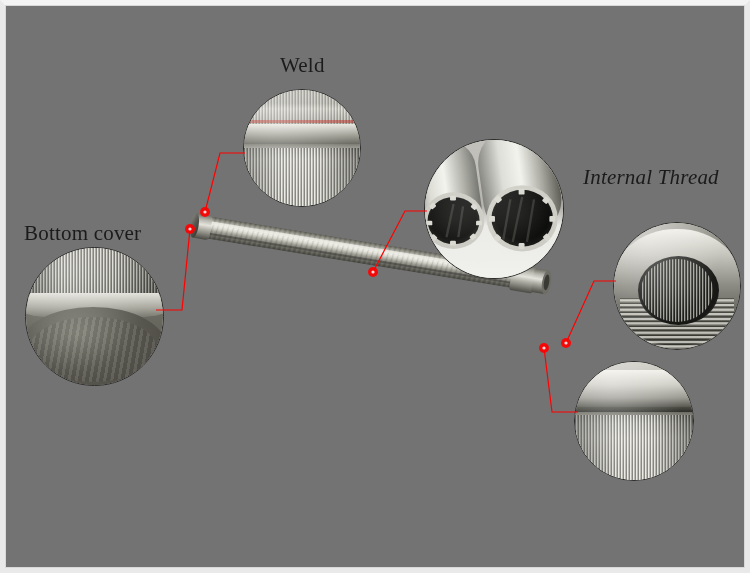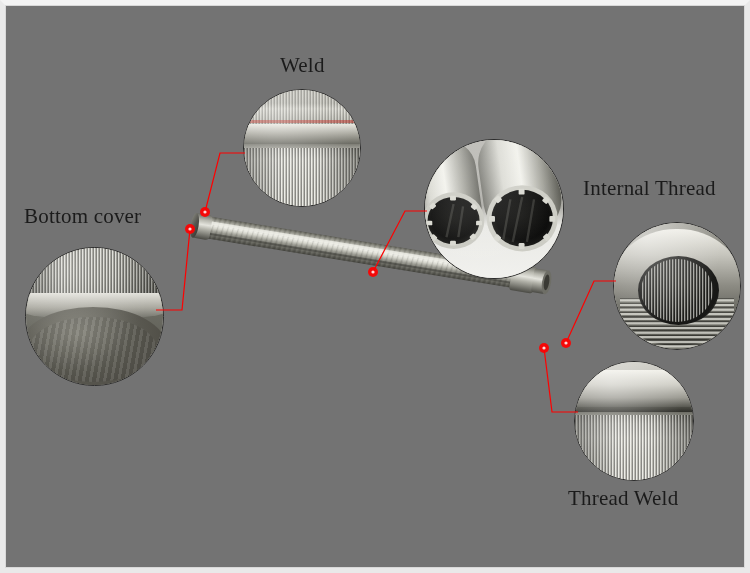--- a/index.html
+++ b/index.html
@@ -310,21 +310,20 @@
         <circle cx="544" cy="348" r="5" fill="#ff0000" opacity="0.92"></circle>
         <circle cx="544" cy="348" r="1.6" fill="#ffd9d9"></circle>
         <circle cx="566" cy="343" r="5" fill="#ff0000" opacity="0.92"></circle>
         <circle cx="566" cy="343" r="1.6" fill="#ffd9d9"></circle>
       </g>
   </svg>
 
   <div class="label" style="left:280px; top:54px;">Weld</div>
 
 
-  <div class="label" style="left:583px; top:177px;">Internal Thread</div>
-
-  <div class="label" style="left:24px; top:205px;">Bottom cover</div>
-
-  <div class="label" style="left:568px; top:487px;">Thread Weld</div>
+  <div class="label" style="left:583px; top:166px;font-style:italic;">Internal Thread</div>
+
+  <div class="label" style="left:24px; top:222px;">Bottom cover</div>
+
 
   <div id="page-frame"></div>
   <div id="inner-frame"></div>
 </div>
 
 </body></html>

